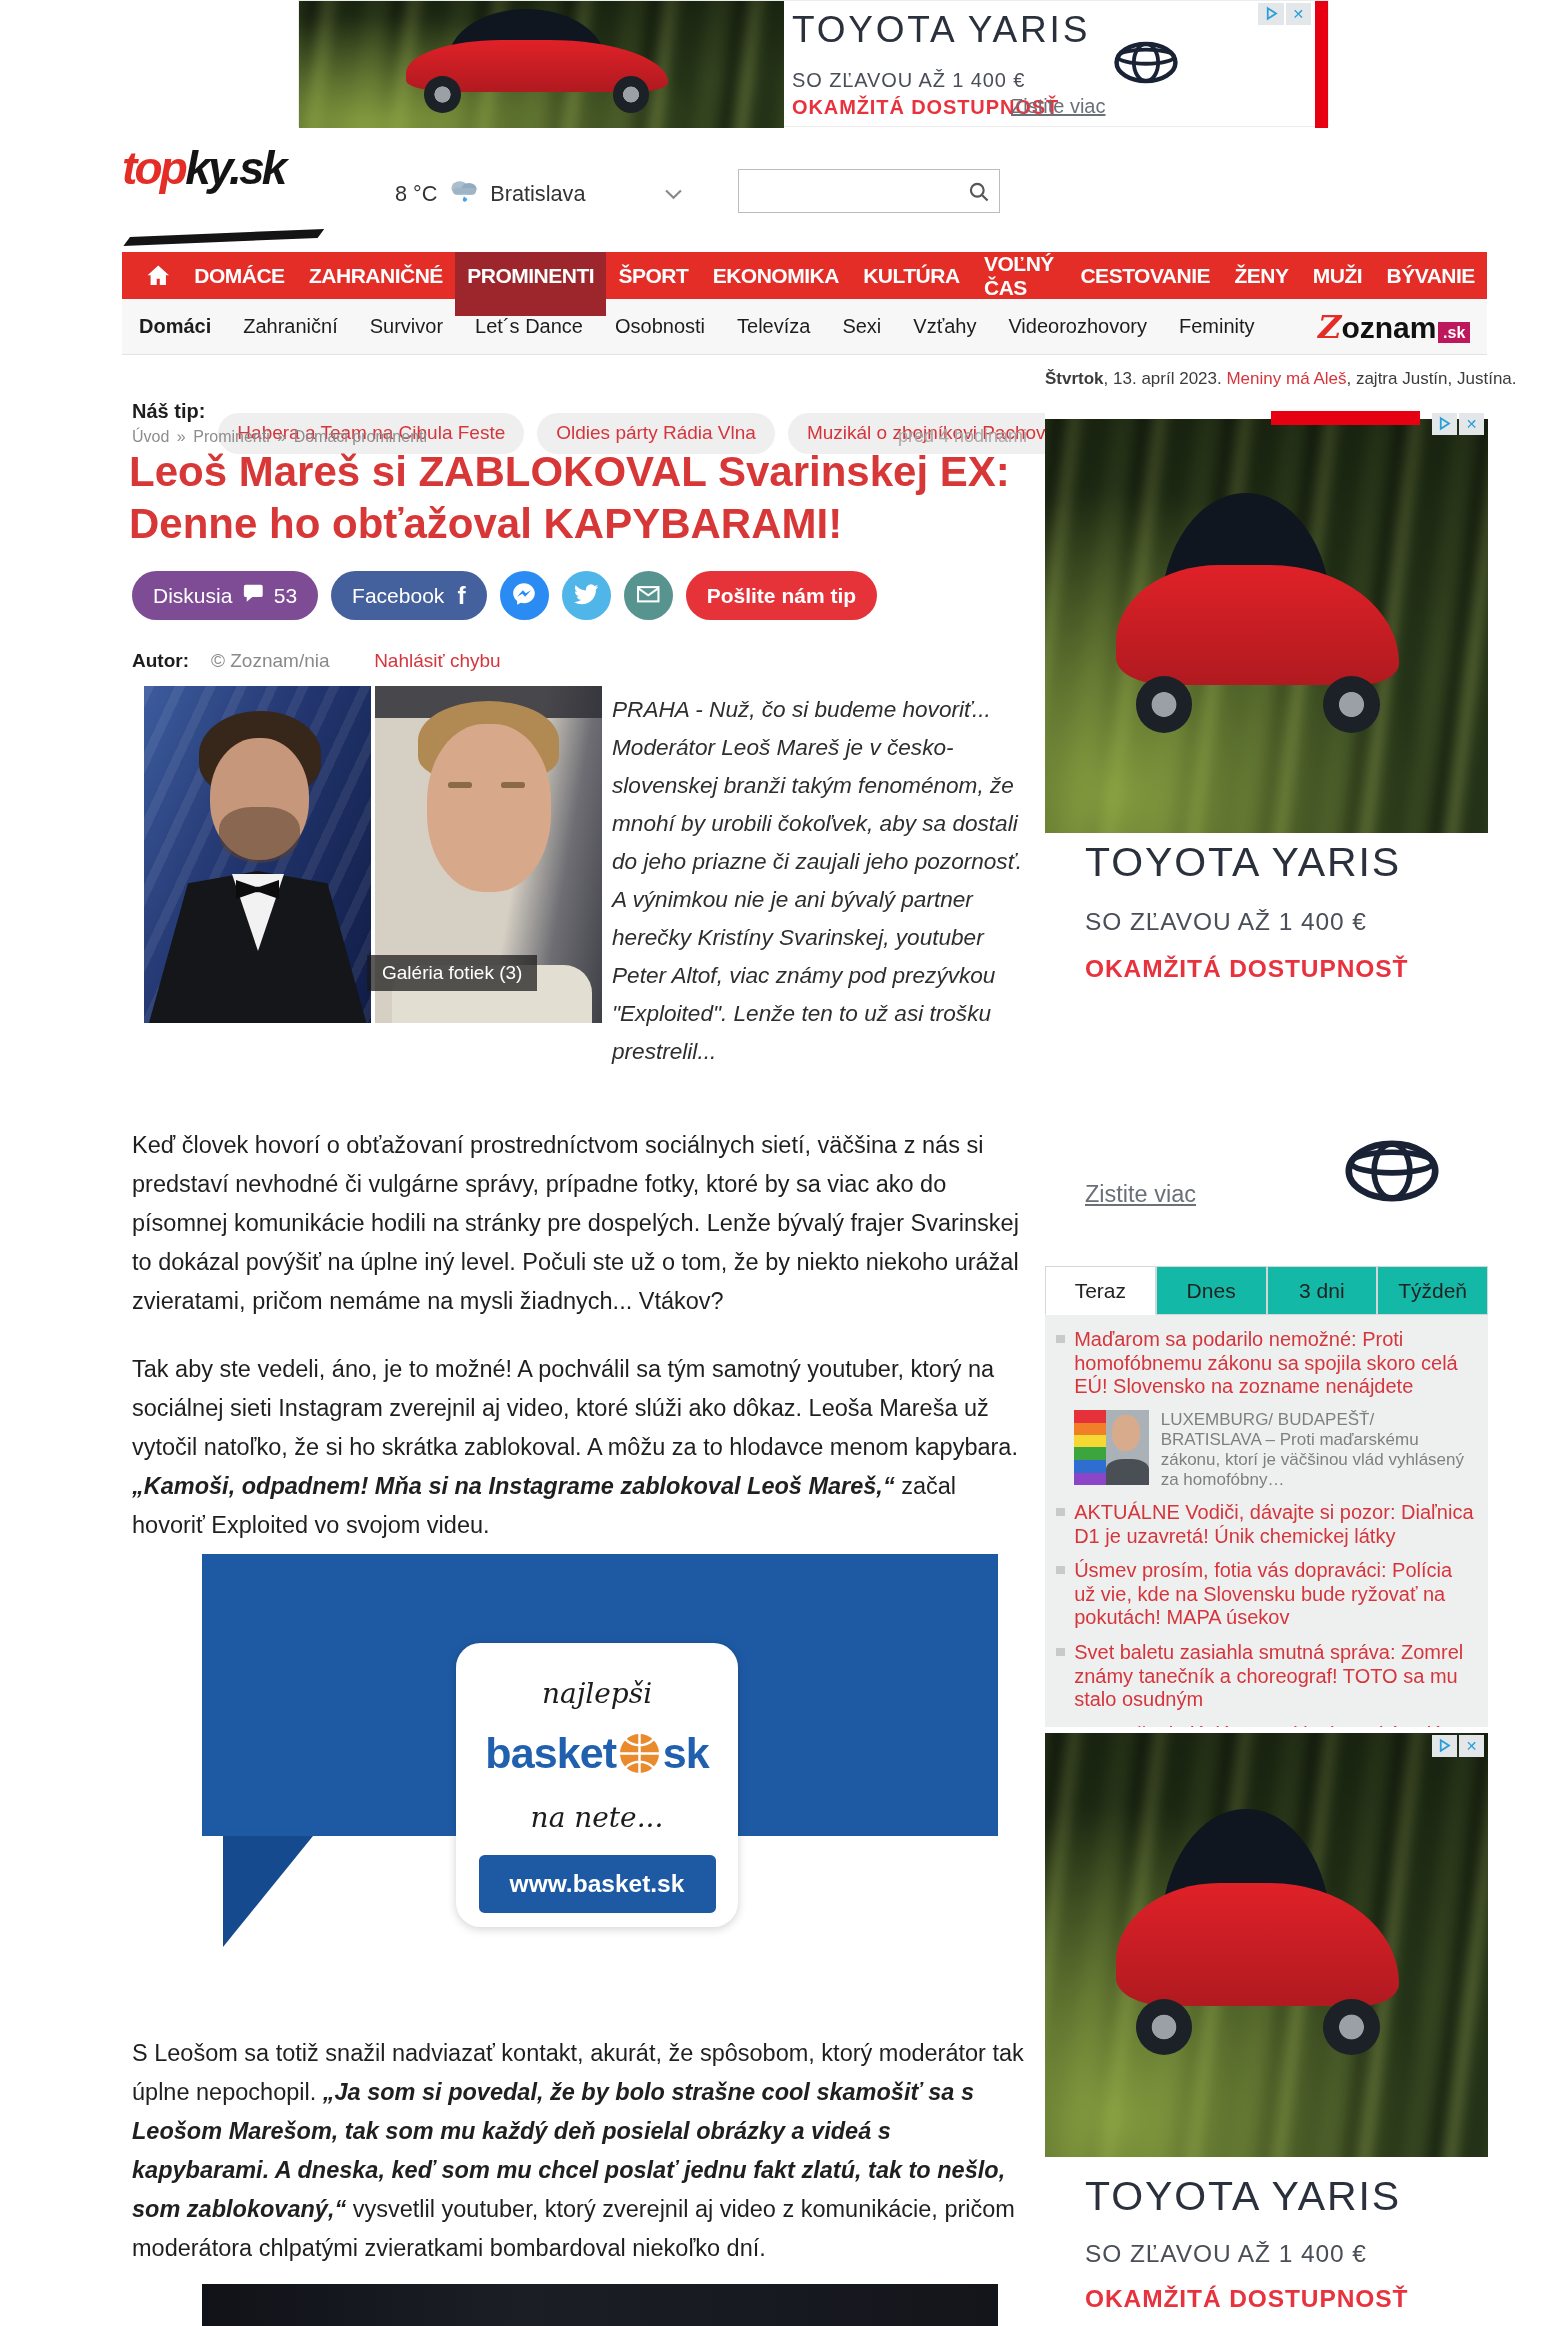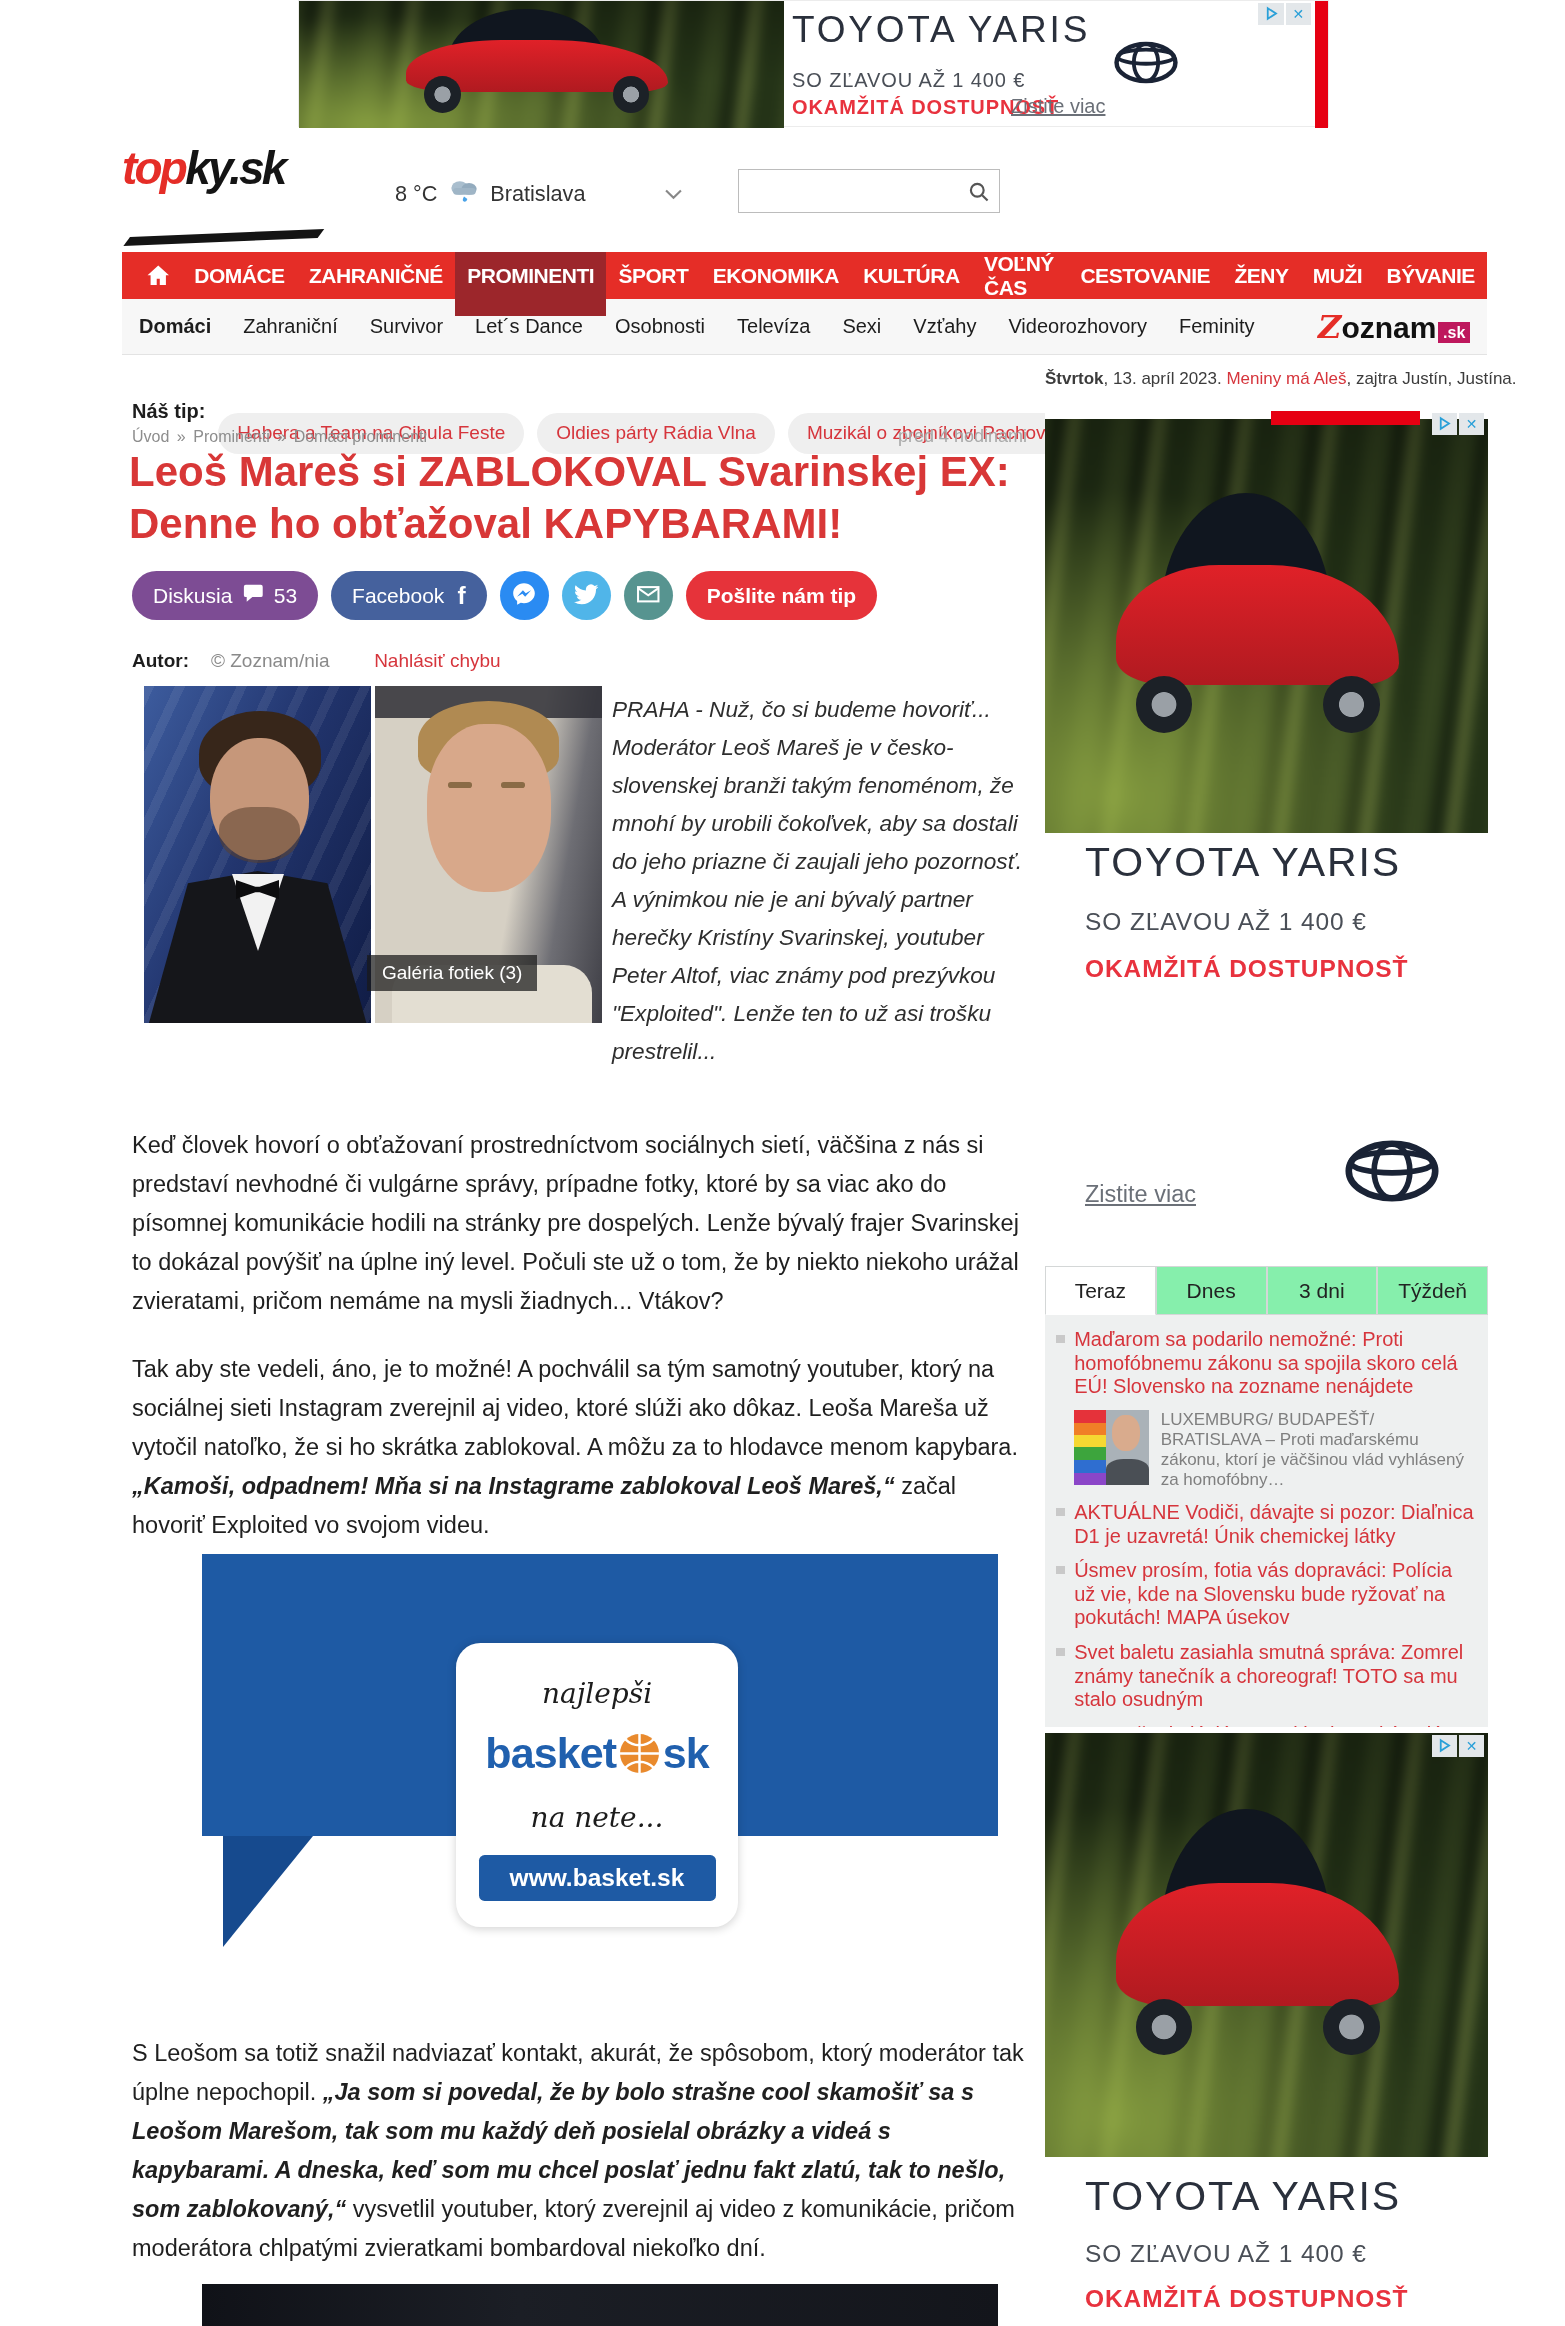--- a/index.html
+++ b/index.html
@@ -119,21 +119,21 @@
 
   
   .basket { left:202px; top:1554px; width:796px; height:395px; }
   .b-blue { position:absolute; left:0; top:0; width:796px; height:282px; background:#1e5aa4; }
   .b-tri { position:absolute; left:21px; top:282px; width:90px; height:111px; background:#164a8e; clip-path:polygon(0 0,100% 0,0 100%); }
   .b-card { position:absolute; left:254px; top:89px; width:282px; height:284px; background:#fff; border-radius:24.5px; box-shadow:0 1.9px 9.4px rgba(0,0,0,.18); display:flex; flex-direction:column; align-items:center; padding-top:34px; }
   .b-script { font-family:"DejaVu Serif",serif; font-style:italic; font-size:28px; color:#1c1c1c; }
   .b-brand { display:flex; align-items:center; margin:19px 0 22.6px; }
   .b-brand .bt { color:#2060ae; font-weight:bold; font-size:43px; letter-spacing:-0.9px; }
   .b-ball { width:41px; height:41px; margin:0 2.8px; }
-  .b-btn { margin-top:21px; width:237px; height:46px; background:#1e5aa4; color:#fff; font-weight:bold; font-size:24.5px; display:flex; align-items:center; justify-content:center; border-radius:5.6px; }
+  .b-btn { margin-top:21px; width:237px; height:58px; background:#1e5aa4; color:#fff; font-weight:bold; font-size:24.5px; display:flex; align-items:center; justify-content:center; border-radius:5.6px; }
 
   .video-stub { left:202px; top:2284px; width:796px; height:42px; background:linear-gradient(90deg,#101218,#1b1e25 40%,#13151b); }
 
   
   .sb-ad { left:1045px; width:443px; background:#fff; }
   .sb-ad1 { top:411px; height:836px; }
   .sb-ad2 { top:1733px; height:594px; }
   .sb-stripe { position:absolute; left:226px; top:0; width:149px; height:14px; background:#e60012; z-index:5; }
   .sb-ad .ad-ctrl { right:3.8px; top:1.9px; }
   .sb-photo { position:absolute; left:0; width:443px; height:414px; }
@@ -142,21 +142,21 @@
   .sbt-title { position:absolute; left:40px; font-size:41px; color:#2a303c; letter-spacing:1.9px; white-space:nowrap; }
   .sbt-discount { position:absolute; left:40px; font-size:24.5px; color:#4a4f57; letter-spacing:0.9px; white-space:nowrap; }
   .sbt-avail { position:absolute; left:40px; font-size:24.5px; color:#e8323e; font-weight:bold; letter-spacing:0.9px; white-space:nowrap; }
   .sb-ad1 .sbt-title { top:428px; } .sb-ad1 .sbt-discount { top:497px; } .sb-ad1 .sbt-avail { top:544px; }
   .sbt-cta { position:absolute; left:40px; top:770px; font-size:23.5px; color:#6b7078; text-decoration:underline; }
   .sbt-logo { position:absolute; right:49px; top:727px; width:94px; height:66px; }
   .sb-ad2 .sbt-title { top:440px; } .sb-ad2 .sbt-discount { top:507px; } .sb-ad2 .sbt-avail { top:552px; }
 
   .widget { left:1045px; top:1266px; width:443px; height:461px; background:#eef0f0; overflow:hidden; }
   .w-tabs { display:flex; height:49px; }
-  .w-tab { flex:1; display:flex; align-items:center; justify-content:center; font-size:21px; color:#222; background:#86efac; border:0.9px solid #d4d7d7; }
+  .w-tab { flex:1; display:flex; align-items:center; justify-content:center; font-size:21px; color:#222; background:#14b8a6; border:0.9px solid #d4d7d7; }
   .w-tab.active { background:#fff; border-bottom:0.9px solid #fff; }
   .w-list { padding:13px 11.3px 0 9.4px; }
   .w-item { display:flex; margin-bottom:11.3px; }
   .w-bullet { width:8.5px; height:8.5px; background:#c9c9c9; margin:6.6px 9.4px 0 1.9px; flex:none; }
   .w-title { font-size:20px; line-height:23.5px; color:#d6353c; }
   .w-media { display:flex; margin:0 0 11.3px 20px; }
   .w-thumb { width:75px; height:75px; flex:none; position:relative; overflow:hidden; }
   .thumb-rainbow { position:absolute; inset:0; background:linear-gradient(180deg,#e5323a 0 17%,#f07f27 17% 34%,#f5d832 34% 50%,#3da53d 50% 67%,#2f6ed0 67% 84%,#8b46c8 84% 100%); }
   .thumb-person { position:absolute; right:0; top:0; width:58%; height:100%; background:#aab2b8; }
   .tp-head { position:absolute; right:9.4px; top:5.6px; width:28px; height:36px; background:#d9ab8d; border-radius:45%; }

